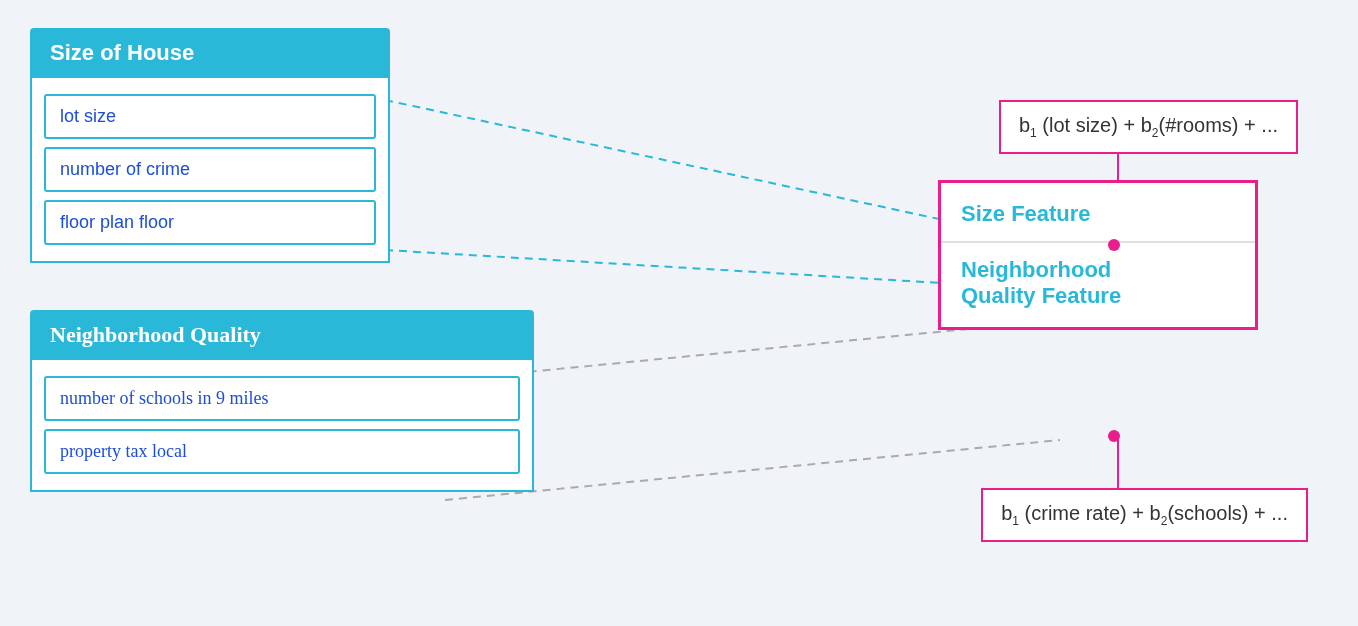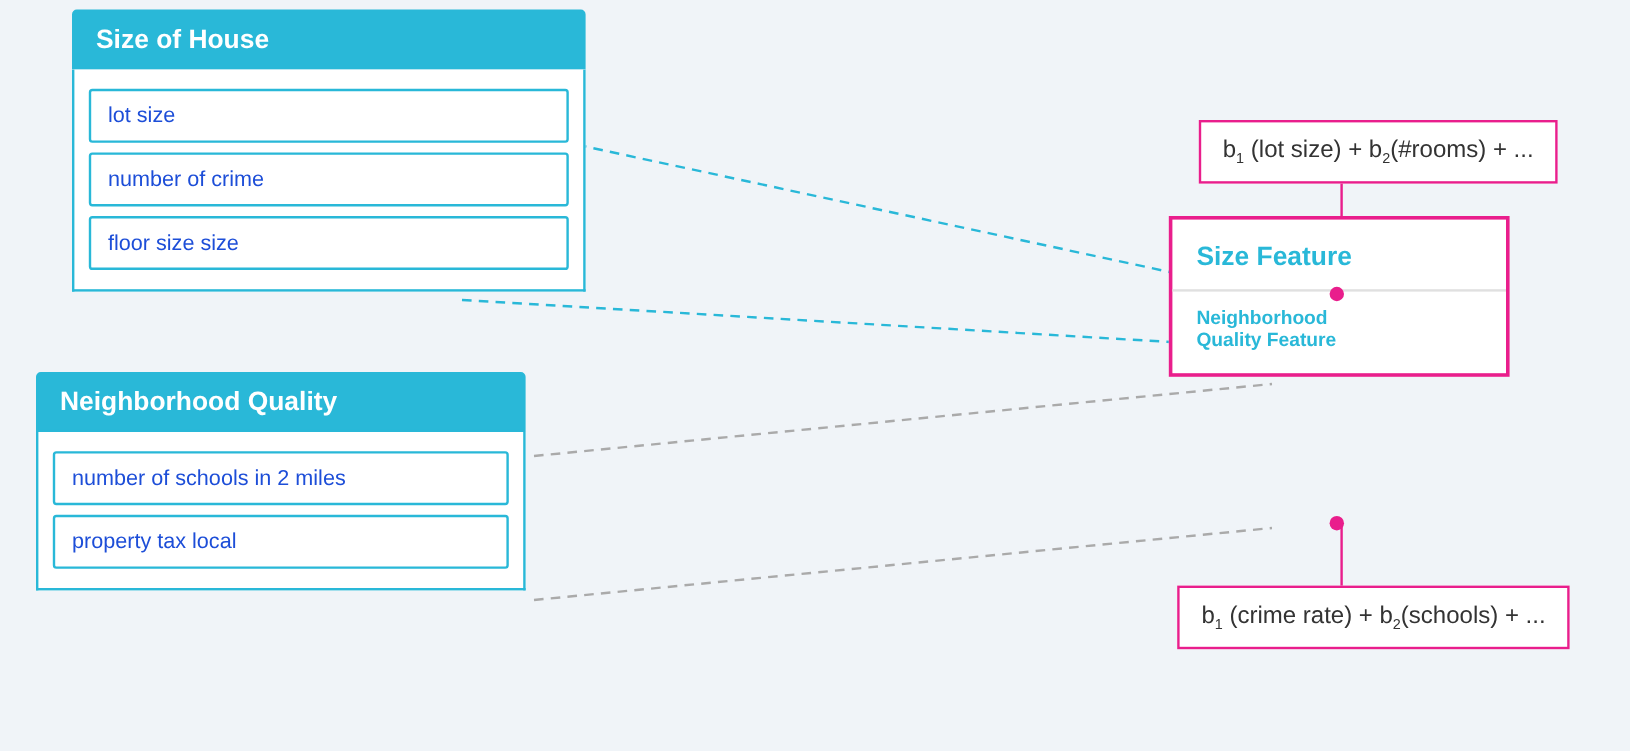--- a/index.html
+++ b/index.html
@@ -16,30 +16,30 @@
     .diagram-container {
       position: relative;
       width: 1358px;
       height: 626px;
     }
 
     
     .left-group {
       position: absolute;
       left: 30px;
-      top: 8px;
-      width: 428px;
-      margin-left: 30px;
+      top: 28px;
+      width: 360px;
     }
 
     .left-group-bottom {
       position: absolute;
       left: 30px;
       top: 310px;
-      width: 408px;
+      width: 504px;
+      font-family: Liberation Serif, serif;
     }
 
     .group-header {
       background: #29b8d8;
       color: white;
       font-size: 22px;
       font-weight: 600;
       padding: 10px 18px;
       border-radius: 4px 4px 0 0;
       border: 2px solid #29b8d8;
@@ -60,36 +60,36 @@
       margin: 8px 0;
       border-radius: 3px;
       background: white;
     }
 
     
     .feature-box {
       position: absolute;
       right: 100px;
       top: 180px;
-      width: 284px;
+      width: 320px;
       border: 3px solid #e91e8c;
       background: white;
     }
 
     .feature-item-top {
       color: #29b8d8;
       font-size: 22px;
       font-weight: 600;
       padding: 18px 20px 14px 20px;
       border-bottom: 2px solid #e0e0e0;
     }
 
     .feature-item-bottom {
       color: #29b8d8;
-      font-size: 16px;
+      font-size: 22px;
       font-weight: 600;
       padding: 14px 20px 18px 20px;
     }
 
     
     .formula-box-top {
       position: absolute;
       right: 60px;
       top: 100px;
       border: 2px solid #e91e8c;
@@ -169,28 +169,28 @@
     <line x1="1118" y1="148" x2="1118" y2="245" stroke="#e91e8c" stroke-width="2" fill="none"></line>
 
     <line x1="1118" y1="435" x2="1118" y2="490" stroke="#e91e8c" stroke-width="2" fill="none"></line>
   </svg>
 
   <div class="left-group">
     <div class="group-header">Size of House</div>
     <div class="group-body">
       <div class="group-item">lot size</div>
       <div class="group-item">number of crime</div>
-      <div class="group-item">floor size size</div>
+      <div class="group-item">floor plan floor</div>
     </div>
   </div>
 
   <div class="left-group-bottom">
     <div class="group-header">Neighborhood Quality</div>
     <div class="group-body">
-      <div class="group-item">number of schools in 2 miles</div>
+      <div class="group-item">number of schools in 9 miles</div>
       <div class="group-item">property tax local</div>
     </div>
   </div>
 
   <div class="formula-box-top">
     <span class="formula-text">b<sub>1</sub> (lot size) + b<sub>2</sub>(#rooms) + ...</span>
   </div>
 
   <div class="feature-box">
     <div class="feature-item-top">Size Feature</div>

